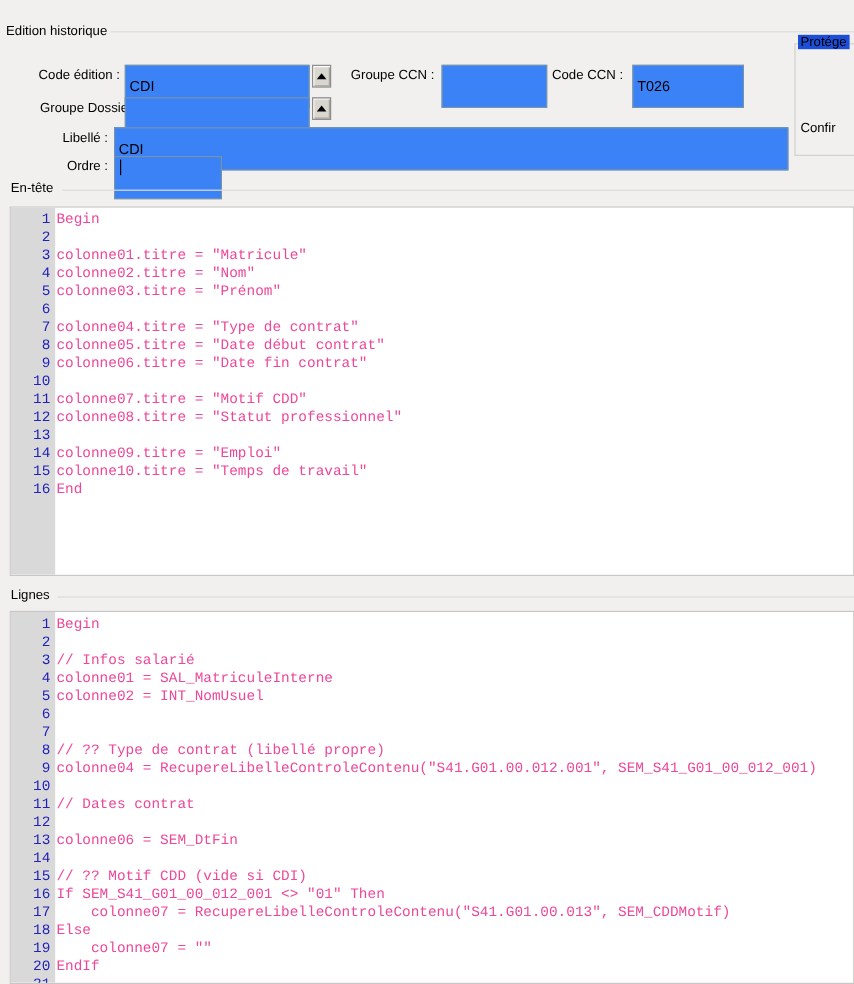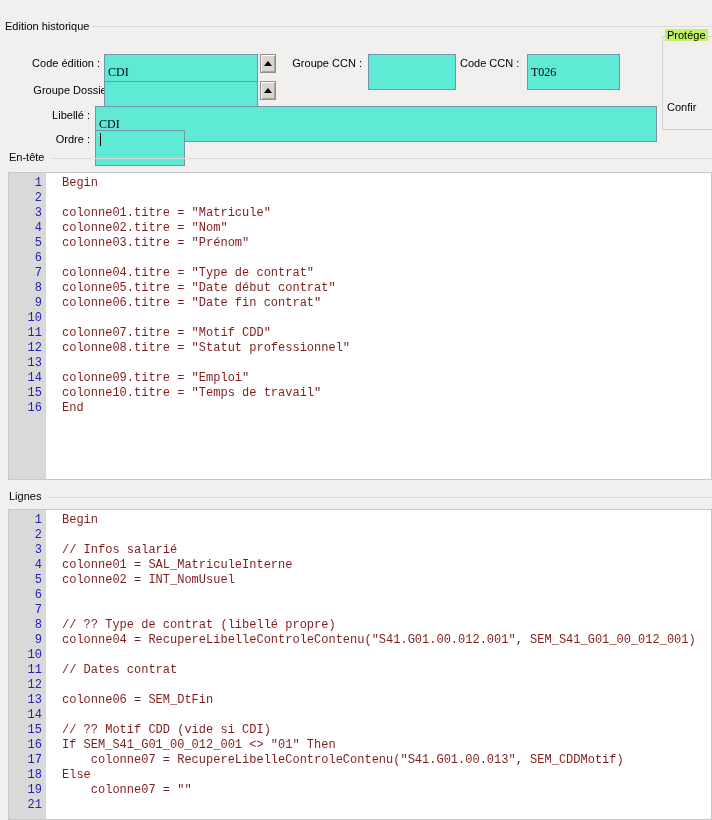--- a/index.html
+++ b/index.html
@@ -12,47 +12,47 @@
   .title-text {
     position:absolute; left:444px; top:1px; transform:translateX(-50%);
     font-size:15px; font-weight:bold; color:#101418; white-space:nowrap;
   }
   .group-label { position:absolute; font-size:11px; background:#f1f0ef; padding:0 3px; z-index:3; white-space:nowrap; }
   .hline { position:absolute; height:1px; background:#dcdbd9; z-index:1; }
 
   .fl { position:absolute; font-size:11px; line-height:19px; text-align:right; white-space:nowrap; }
   .tin {
     position:absolute; height:19px; box-sizing:border-box;
-    border:1px solid #7593ab; background:#5eead4;
-    font-family:Liberation Serif, serif; font-size:12px;
+    border:1px solid #7593ab; background:#3b82f6;
+    font-family:Liberation Sans, sans-serif; font-size:12px;
     padding:17px 3px; color:#000; outline:none;
   }
   .spin {
     position:absolute; width:16px; height:19px; box-sizing:border-box;
     background:#d9d5cf; border:1px solid #8f8f8f;
     box-shadow: inset 1px 1px 0 #ffffff, inset -1px -1px 0 #a8a49d;
     display:flex; align-items:center; justify-content:center; cursor:default;
   }
   .tri-up { width:0; height:0; border-left:4px solid transparent; border-right:4px solid transparent; border-bottom:5px solid #000; }
 
   .panel { position:absolute; left:662px; top:36px; width:58px; height:94px; border:1px solid #d2d1cf; box-sizing:border-box; }
-  .panel-legend { position:absolute; left:2px; top:-8px; font-size:11px; background:#bef264; padding:0 2px; white-space:nowrap; }
+  .panel-legend { position:absolute; left:2px; top:-8px; font-size:11px; background:#1d4ed8; padding:0 2px; white-space:nowrap; }
   .panel-confirm { position:absolute; left:4px; top:64px; font-size:11px; white-space:nowrap; }
 
   .editor {
     position:absolute; left:8px; width:704px; background:#fff;
     border:1px solid #c9c7c5; box-sizing:border-box; overflow:hidden;
   }
   .editor-entete { top:172px; height:308px; }
   .editor-lignes { top:509px; height:311px; }
   .gutter-bg { position:absolute; left:0; top:0; bottom:0; width:37px; background:#d9d9d9; }
   .code-body { position:relative; padding-top:3px; }
   .code-row { display:flex; height:15px; line-height:15px; font-family:"Liberation Mono", monospace; font-size:12px; }
   .ln { width:33px; padding-right:4px; text-align:right; color:#2222bb; flex:none; }
-  .code-text { margin-left:16px; white-space:pre; color:#7f1d1d; }
+  .code-text { margin-left:1px; white-space:pre; color:#ec4899; }
 
   .caret { position:absolute; width:1px; height:13px; background:#000; left:100px; top:133px; z-index:4; }
 </style>
 </head>
 <body>
 
 <div id="app">
 
 
   <div class="group-label" style="left:2px; top:20px;">Edition historique</div>
@@ -233,19 +233,23 @@
         </div>
         <div class="code-row">
           <span class="ln">18</span>
           <span class="code-text">Else</span>
         </div>
         <div class="code-row">
           <span class="ln">19</span>
           <span class="code-text">    colonne07 = ""</span>
         </div>
         <div class="code-row">
+          <span class="ln">20</span>
+          <span class="code-text">EndIf</span>
+        </div>
+        <div class="code-row">
           <span class="ln">21</span>
           <span class="code-text"></span>
         </div>
       </div>
   </div>
 
 </div>
 
 </body></html>

